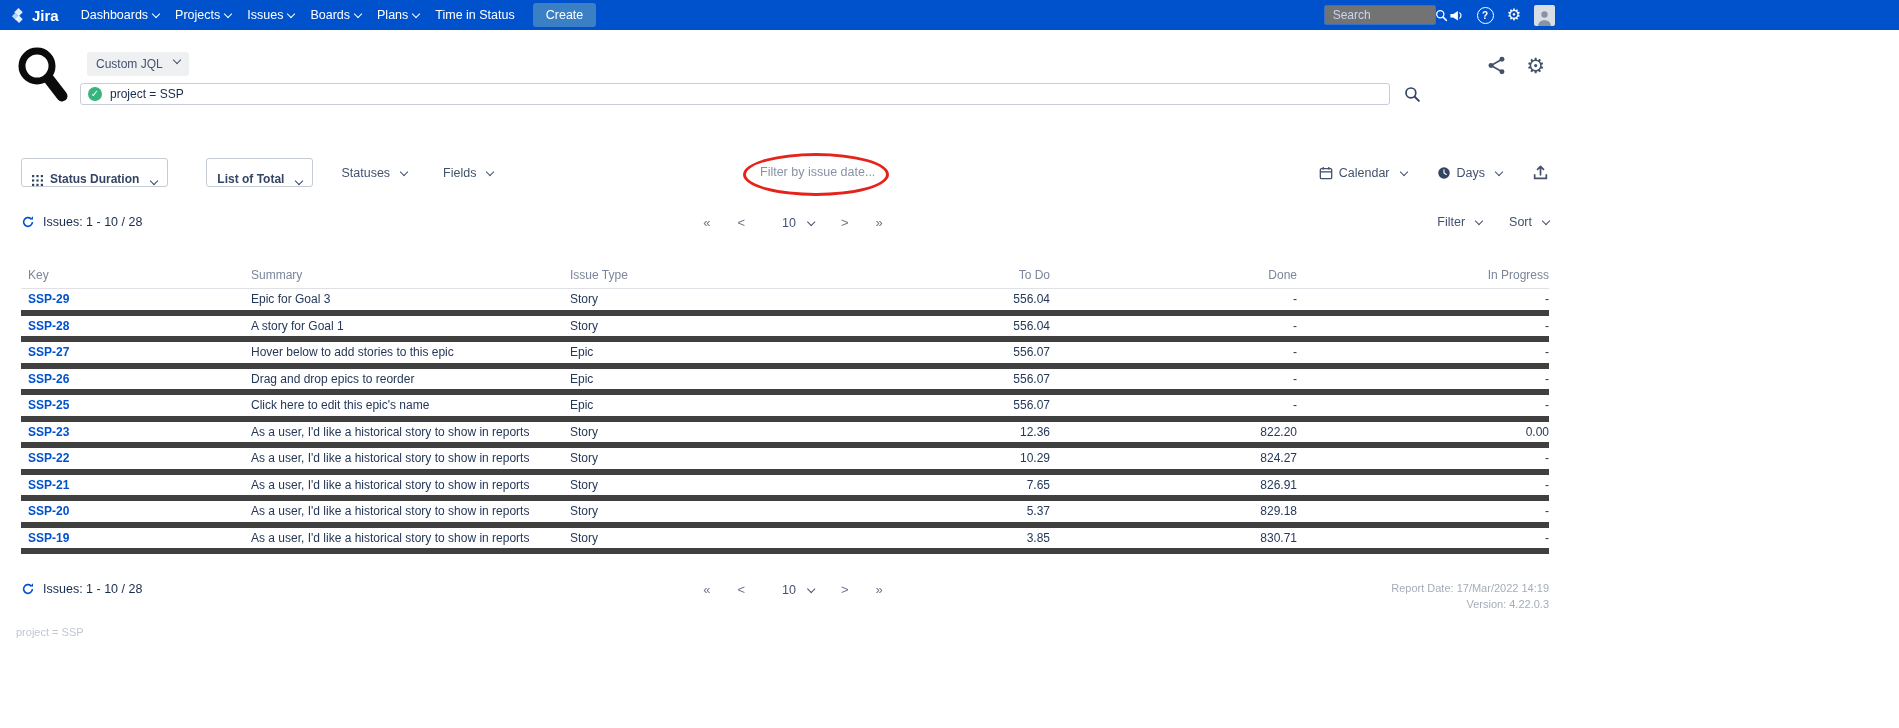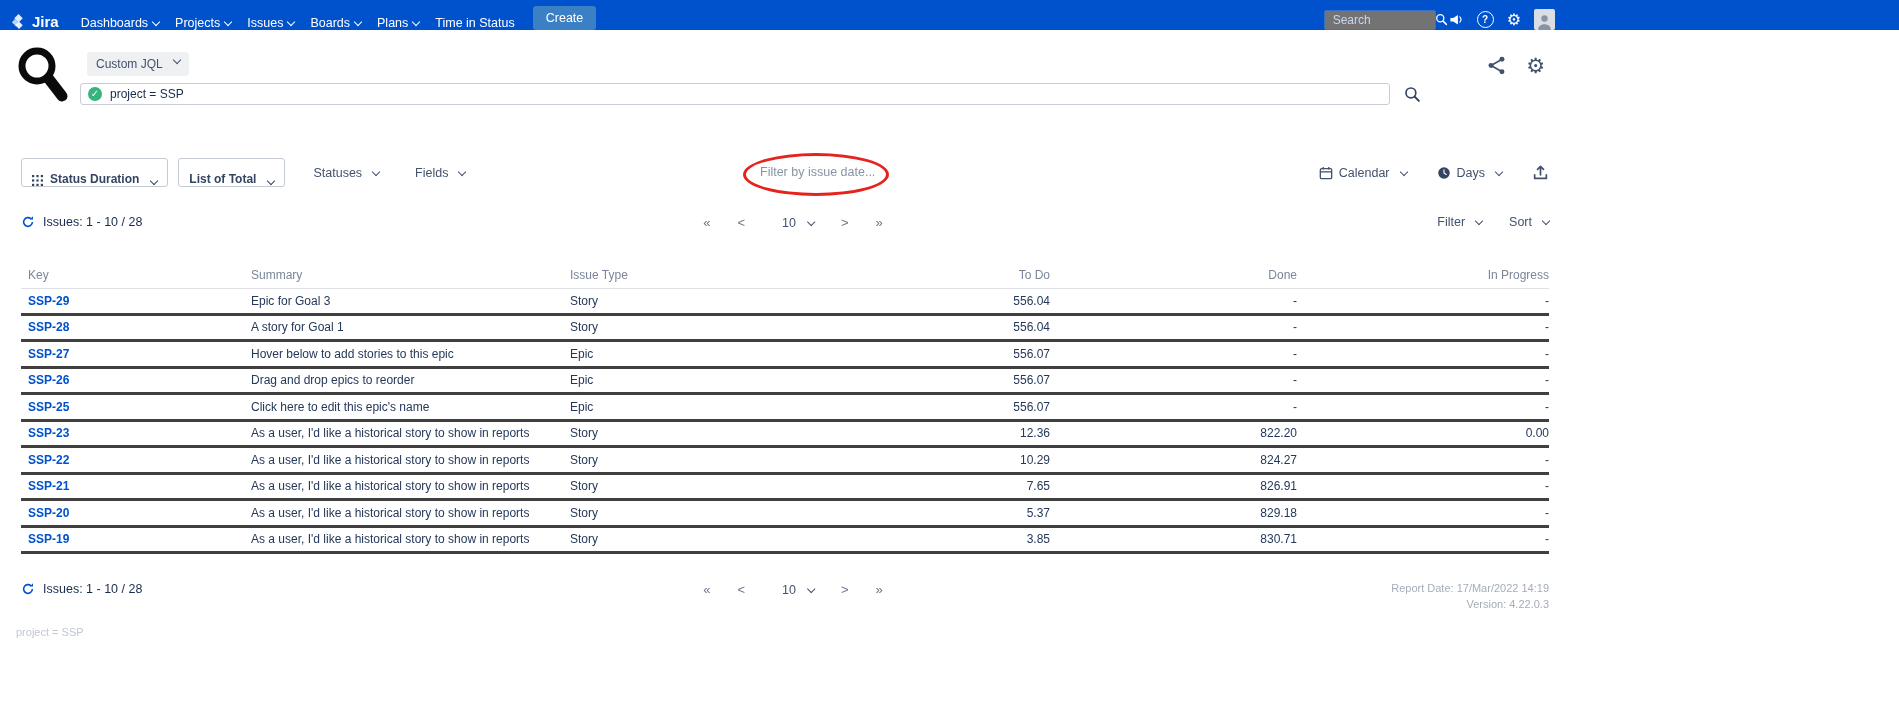--- a/index.html
+++ b/index.html
@@ -3,21 +3,21 @@
 <meta charset="utf-8">
 <style>
   html,body{margin:0;padding:0;}
   body{
     width:1899px;height:728px;overflow:hidden;background:#fff;
     font-family:"Liberation Sans","DejaVu Sans",sans-serif;
     color:#172B4D;
   }
   
   .topnav{width:100%;height:30px;background:#0052CC;}
-  .nav-inner{width:1565px;height:30px;display:flex;align-items:flex-end;padding:0 10px;box-sizing:border-box;}
+  .nav-inner{width:1565px;height:30px;display:flex;align-items:center;padding:0 10px;box-sizing:border-box;}
   .brand{display:flex;align-items:center;gap:5px;color:#fff;font-size:15px;font-weight:700;margin-right:14px;cursor:pointer;}
   .nav-item{color:#fff;font-size:12.5px;padding:0 8px;display:inline-flex;align-items:center;cursor:pointer;white-space:nowrap;}
   .chev{display:inline-block;width:5px;height:5px;border-right:1.5px solid currentColor;border-bottom:1.5px solid currentColor;transform:rotate(45deg);margin-left:5px;margin-bottom:2px;}
   .create-btn{margin-left:10px;background:#3B7FC4;color:#fff;border:none;border-radius:3px;font-size:12.5px;padding:5px 13px;cursor:pointer;font-family:inherit;}
   .nav-right{margin-left:auto;display:flex;align-items:center;gap:13px;}
   .nav-search{display:flex;align-items:center;background:#737373;border:1px solid #3572C6;border-radius:2px;height:20px;width:112px;padding:0 6px;box-sizing:border-box;}
   .nav-search input{flex:1;background:transparent;border:none;outline:none;color:#fff;font-size:12px;width:100px;font-family:inherit;}
   .nav-search input::placeholder{color:#C7D7F0;}
   .nav-icon{color:#fff;display:inline-flex;align-items:center;cursor:pointer;}
   .help-circle{width:15px;height:15px;border:1.5px solid #fff;border-radius:50%;color:#fff;font-size:10px;font-weight:700;display:flex;align-items:center;justify-content:center;}
@@ -31,40 +31,40 @@
   .jql-mode-btn{display:inline-flex;align-items:flex-start;gap:6px;background:#EFF0F2;border-radius:3px;color:#42526E;font-size:12px;padding:5px 9px;margin-left:7px;cursor:pointer;}
   .jql-row{display:flex;align-items:center;gap:14px;margin-top:7px;}
   .jql-input{display:flex;align-items:center;gap:8px;border:1px solid #C8CDD6;border-radius:3px;height:22px;width:1310px;box-sizing:border-box;padding-left:7px;background:#fff;cursor:text;}
   .check{width:14px;height:14px;border-radius:50%;background:#36B37E;color:#fff;font-size:10px;line-height:14px;text-align:center;font-weight:700;flex:none;}
   .jql-text{font-size:12px;color:#172B4D;}
   .header-actions{position:absolute;right:20px;top:26px;display:flex;align-items:center;gap:20px;color:#42526E;}
   .header-actions .gear-glyph{color:#42526E;font-size:21px;cursor:pointer;}
   
   .toolbar{position:relative;margin-top:26px;padding:0 16px 0 21px;display:flex;align-items:center;height:29px;}
   .tb-btn{display:inline-flex;align-items:flex-end;gap:7px;border:1px solid #C5CBD3;border-radius:3px;background:#fff;padding:0 10px;height:29px;font-weight:700;font-size:12px;color:#344563;cursor:pointer;font-family:inherit;}
-  .tb-btn + .tb-btn{margin-left:10px;}
+  .tb-btn + .tb-btn{margin-left:38px;}
   .tb-link{display:inline-flex;align-items:center;gap:6px;font-size:12.5px;color:#42526E;cursor:pointer;white-space:nowrap;}
   .statuses-link{margin-left:28px;}
   .fields-link{margin-left:36px;}
   .date-filter{position:absolute;left:760px;top:7px;font-size:12.5px;color:#8993A4;cursor:text;}
   .red-ellipse{position:absolute;left:743px;top:-5px;width:140px;height:37px;border:3px solid #E5231B;border-radius:50%;pointer-events:none;}
   .tb-right{margin-left:auto;display:flex;align-items:center;gap:30px;color:#42526E;}
   .tb-right .tb-link{}
   
   .list-bar{position:relative;margin-top:28px;padding:0 16px 0 21px;display:flex;align-items:flex-start;min-height:22px;}
   .lb-left{display:flex;align-items:center;gap:8px;}
   .issues-count{font-size:12.5px;color:#172B4D;}
   .pager{position:absolute;left:793px;transform:translateX(-50%);display:flex;align-items:center;gap:27px;color:#6B778C;font-size:13px;top:0;}
   .pg{cursor:pointer;}
   .pg-size{display:inline-flex;align-items:center;gap:7px;cursor:pointer;color:#42526E;font-size:12.5px;margin-left:10px;}
   .lb-right{margin-left:auto;display:flex;align-items:center;gap:27px;color:#42526E;}
   .meta{display:block;text-align:right;font-size:11px;color:#A5ADBA;line-height:16px;margin-top:-2px;}
   
   .table{margin:24px 0 0 21px;width:1528px;}
-  .t-row{display:grid;grid-template-columns:223px 319px 236px 244px 247px 252px;align-items:center;height:26.5px;border-bottom:3px solid #404040;padding-left:7px;box-sizing:border-box;}
+  .t-row{display:grid;grid-template-columns:223px 319px 236px 244px 247px 252px;align-items:center;height:26.5px;border-bottom:6px solid #404040;padding-left:7px;box-sizing:border-box;}
   .t-head{height:28px;border-bottom:1px solid #DFE1E6;}
   .th{font-size:12px;color:#7A869A;}
   .td{font-size:12px;color:#253858;white-space:nowrap;overflow:hidden;text-overflow:ellipsis;}
   .num{text-align:right;}
   .key-link{color:#0052CC;font-weight:700;font-size:12px;text-decoration:none;cursor:pointer;}
   
   .jql-echo{margin:14px 0 0 16px;font-size:11px;color:#C1C7D0;}
   svg{display:block;}
 </style>
 </head>

